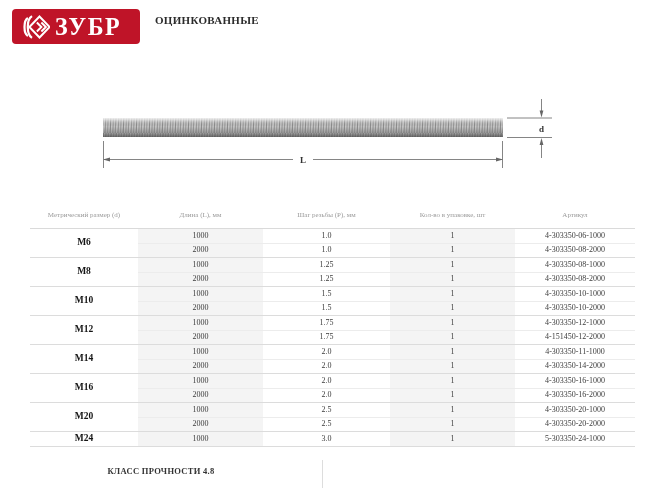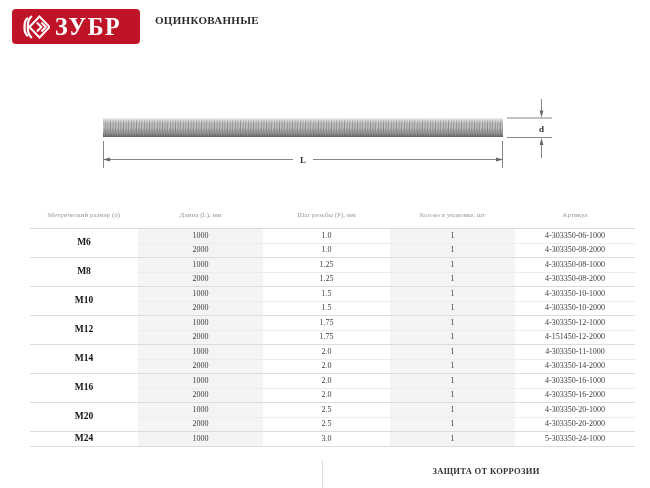--- a/index.html
+++ b/index.html
@@ -240,16 +240,16 @@
           <td class="size-cell">M24</td>
           <td class="c-len">1000</td>
           <td class="c-pitch">3.0</td>
           <td class="c-qty">1</td>
           <td class="c-art">5-303350-24-1000</td>
         </tr>
       </tbody>
     </table>
   </div>
 
+  <div class="footer-item footer-left">КЛАСС ПРОЧНОСТИ 4.8</div>
   <div class="footer-divider"></div>
-  <div class="footer-item footer-right">ЗАЩИТА ОТ КОРРОЗИИ</div>
 
 </div>
 
 </body></html>

